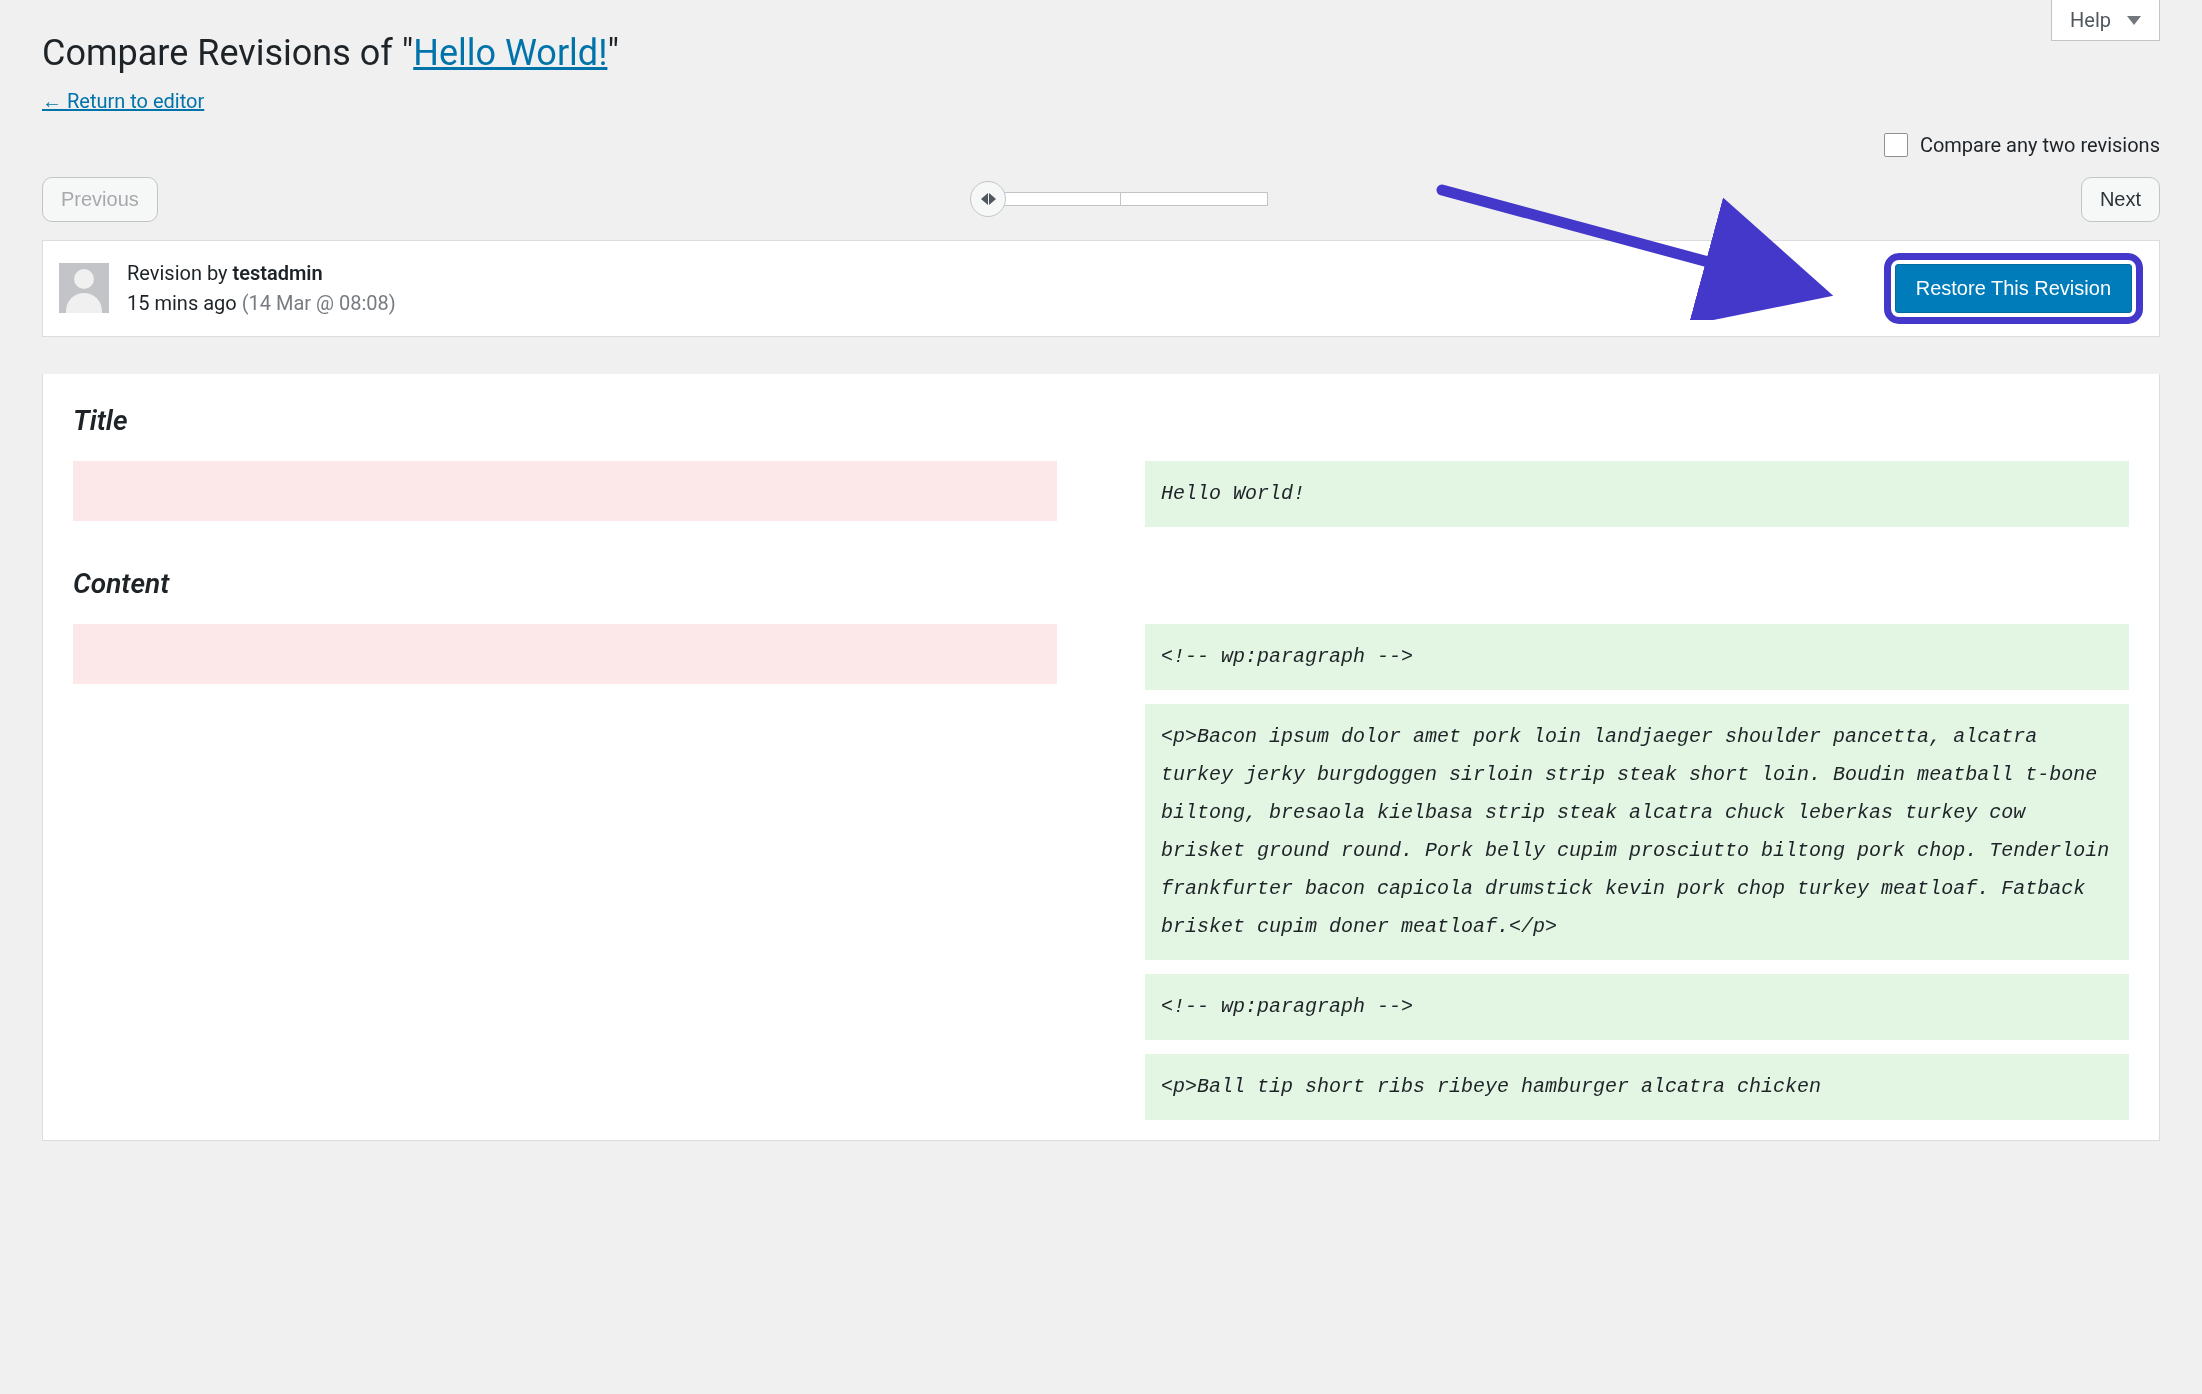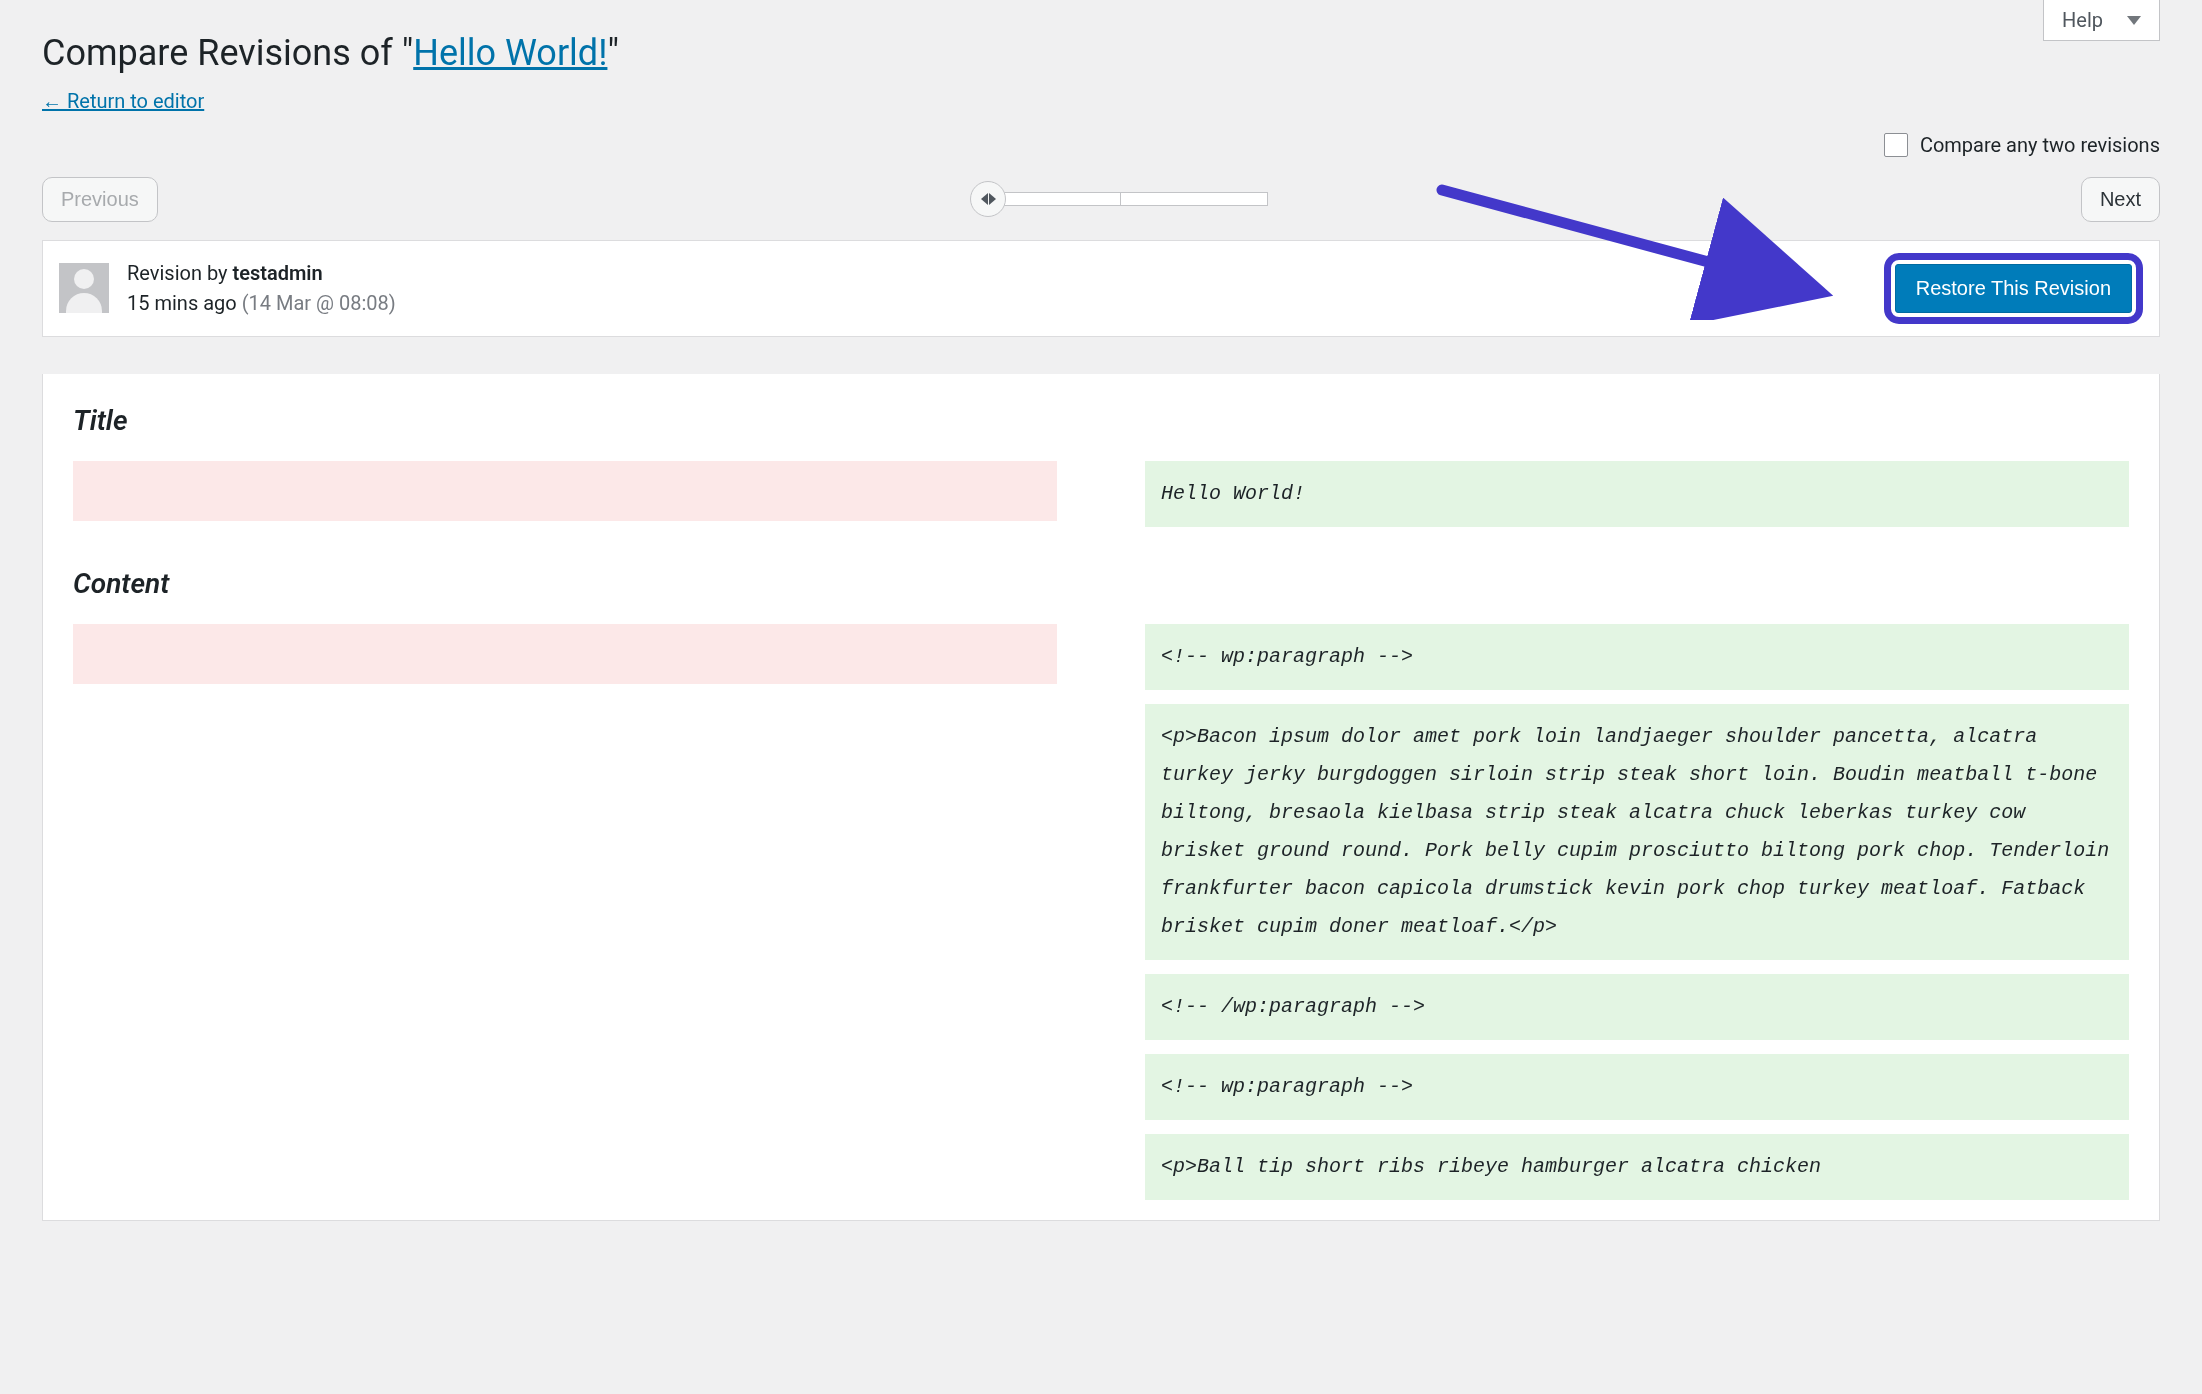--- a/index.html
+++ b/index.html
@@ -17,21 +17,21 @@
     top: -10px;
     background: #fff;
     border: 1px solid #c3c4c7;
     border-top: none;
     padding: 8px 18px;
     font-size: 20px;
     color: #50575e;
     cursor: pointer;
     display: flex;
     align-items: center;
-    gap: 24px;
+    gap: 16px;
   }
   .help-tab .tri {
     width: 0; height: 0;
     border-left: 7px solid transparent;
     border-right: 7px solid transparent;
     border-top: 9px solid #72777c;
   }
   h1.page-title {
     font-size: 36px;
     font-weight: 400;
@@ -279,20 +279,19 @@
 
     <div class="diff-section">
       <h3>Content</h3>
       <div class="diff-cols" style="margin-bottom:0;">
         <div class="diff-col">
           <div class="diff-block diff-removed"></div>
         </div>
         <div class="diff-col" id="content-added-col">
         <div class="diff-block diff-added">&lt;!-- wp:paragraph --&gt;</div>
             <div class="diff-block diff-added">&lt;p&gt;Bacon ipsum dolor amet pork loin landjaeger shoulder pancetta, alcatra turkey jerky burgdoggen sirloin strip steak short loin. Boudin meatball t-bone biltong, bresaola kielbasa strip steak alcatra chuck leberkas turkey cow brisket ground round. Pork belly cupim prosciutto biltong pork chop. Tenderloin frankfurter bacon capicola drumstick kevin pork chop turkey meatloaf. Fatback brisket cupim doner meatloaf.&lt;/p&gt;</div>
-            <div class="diff-block diff-added">&lt;!-- /wp:paragraph --&gt;</div>
             <div class="diff-block diff-added">&lt;!-- wp:paragraph --&gt;</div>
             <div class="diff-block diff-added">&lt;p&gt;Ball tip short ribs ribeye hamburger alcatra chicken</div>
           </div>
       </div>
     </div>
   </div>
 </div>
 
 </body></html>

